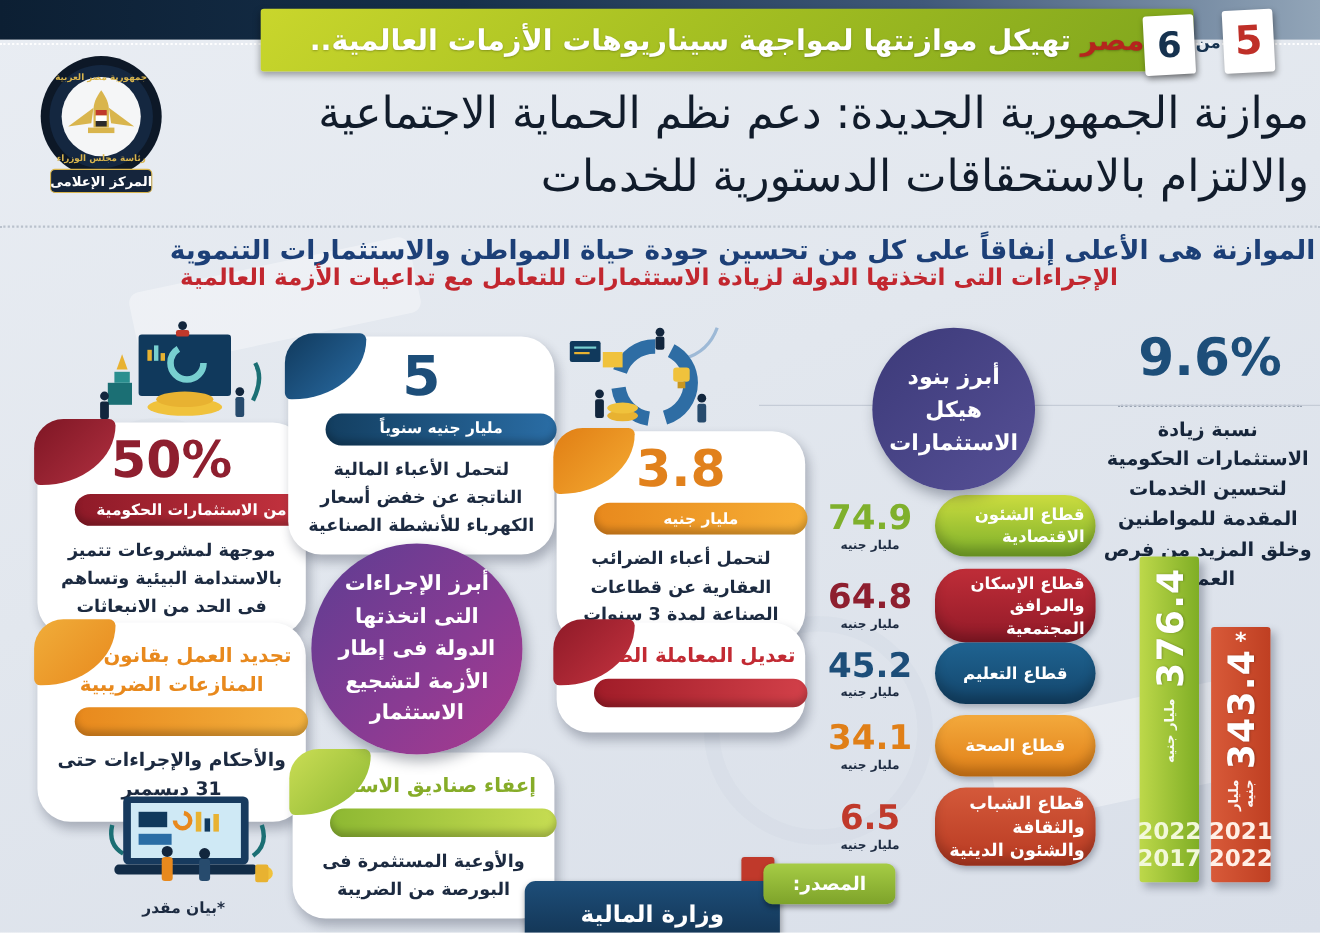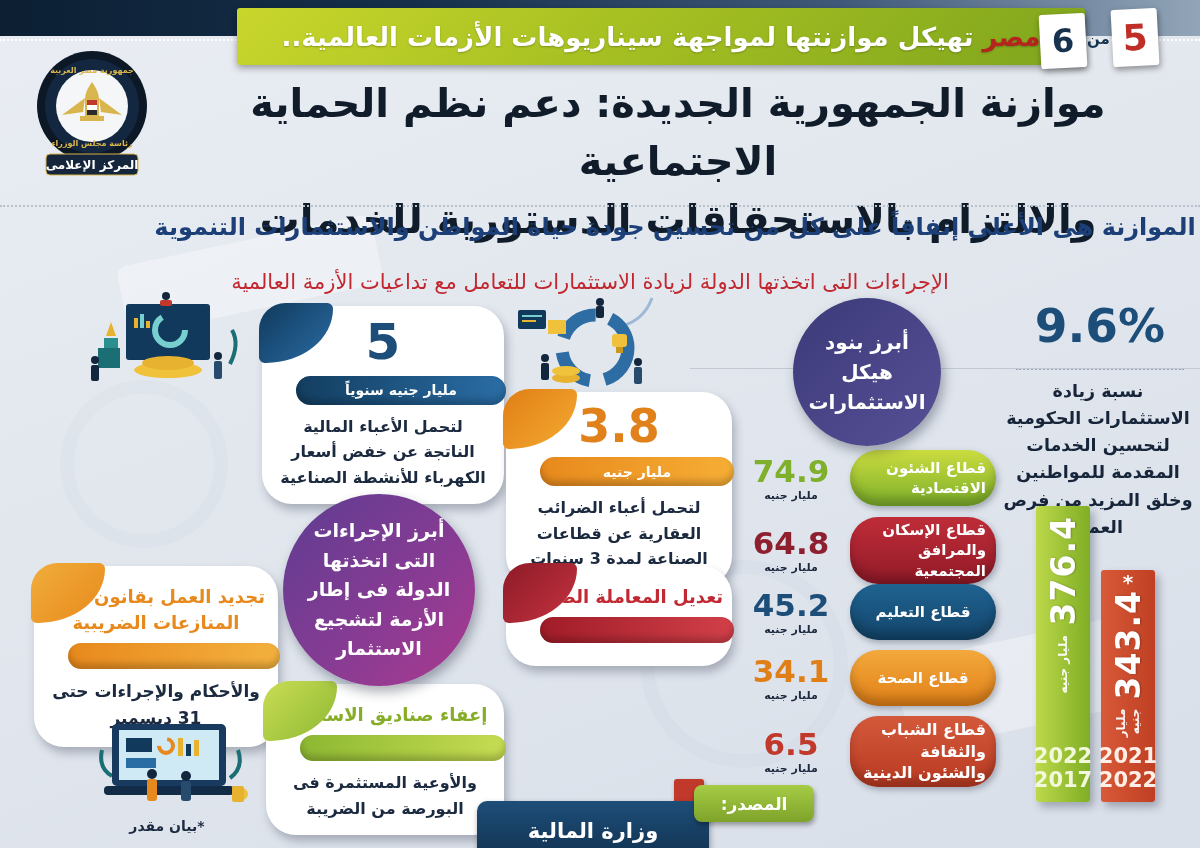--- a/index.html
+++ b/index.html
@@ -18,27 +18,27 @@
     box-shadow:0 3px 7px rgba(0,0,0,.35);display:flex;align-items:center;justify-content:center;gap:9px;
     font-size:26px;font-weight:bold;color:#ffffff;text-shadow:0 1px 2px rgba(0,0,0,.25);}
   .banner .hl{color:#b5251d;}
   .pcard{position:absolute;background:#ffffff;border-radius:3px;box-shadow:1px 3px 6px rgba(0,0,0,.4);
     display:flex;align-items:center;justify-content:center;font-weight:bold;transform:rotate(-3deg);}
   .pcard.six{left:1040px;top:14px;width:46px;height:54px;font-size:32px;color:#16324f;}
   .pcard.five{left:1112px;top:9px;width:46px;height:57px;font-size:36px;color:#bf2f28;}
   .p-of{position:absolute;left:1087px;top:30px;font-size:15px;font-weight:bold;color:#16324f;}
 
   
-  .title{position:absolute;left:166px;top:74px;width:1024px;text-align:center;
-    font-size:40px;font-weight:bold;color:var(--ink,#111c2b);line-height:1.45;}
+  .title{position:absolute;left:166px;top:74px;width:1024px;
+    font-size:40px;font-weight:normal;color:var(--ink,#111c2b);line-height:1.45;}
   .sep-gray{position:absolute;left:0;top:205px;width:1200px;border-top:2px dotted #b9c1cc;}
   .subtitle{position:absolute;left:150px;top:213px;width:1050px;text-align:center;
     font-size:24px;font-weight:bold;color:var(--subtitle-blue,#1c3f77);}
-  .redhead{position:absolute;left:40px;top:270px;width:1100px;text-align:center;
-    font-size:21px;font-weight:normal;color:var(--heading-red,#c2272f);}
+  .redhead{position:absolute;left:40px;top:240px;width:1100px;text-align:center;
+    font-size:21px;font-weight:bold;color:var(--heading-red,#c2272f);}
 
   
   .bubble{position:absolute;background:#ffffff;border-radius:30px;
     box-shadow:3px 6px 10px rgba(20,30,50,.28);text-align:center;padding:10px 8px 14px 8px;}
   .leaf{position:absolute;top:-3px;left:-3px;width:74px;height:60px;border-radius:28px 6px 95% 6px;}
   .pill{position:relative;margin:7px -10px 9px 26px;min-height:29px;border-radius:18px;
     color:#ffffff;font-weight:bold;font-size:14px;display:flex;align-items:center;justify-content:center;
     box-shadow:inset 0 -5px 7px rgba(0,0,0,.22);}
   .pill::after{content:'';position:absolute;right:2px;bottom:-12px;width:0;height:0;
     border-top:12px solid #14141e;border-left:14px solid transparent;z-index:-1;}
@@ -207,20 +207,26 @@
     <ellipse cx="66" cy="86" rx="14" ry="5" fill="#e8b231"></ellipse>
     <ellipse cx="66" cy="79" rx="14" ry="5" fill="#f0c23c"></ellipse>
     <circle cx="45" cy="66" r="4" fill="#12263d"></circle>
       <rect x="41" y="71" width="8" height="17" rx="2" fill="#12263d"></rect>
     <circle cx="138" cy="70" r="4" fill="#12263d"></circle>
       <rect x="134" y="75" width="8" height="17" rx="2" fill="#274b6d"></rect>
     <circle cx="100" cy="10" r="4" fill="#12263d"></circle>
       <rect x="96" y="14" width="8" height="12" rx="2" fill="#12263d"></rect>
   </svg>
 
+  <div class="bubble b50">
+    <div class="leaf"></div>
+    <div class="num">50%</div>
+    <div class="pill">من الاستثمارات الحكومية</div>
+    <div class="bodytext">موجهة لمشروعات تتميز بالاستدامة البيئية وتساهم فى الحد من الانبعاثات</div>
+  </div>
 
   <div class="bubble b5">
     <div class="leaf"></div>
     <div class="num">5</div>
     <div class="pill">مليار جنيه سنوياً</div>
     <div class="bodytext">لتحمل الأعباء المالية الناتجة عن خفض أسعار الكهرباء للأنشطة الصناعية</div>
   </div>
 
   <div class="bubble b38">
     <div class="leaf"></div>

